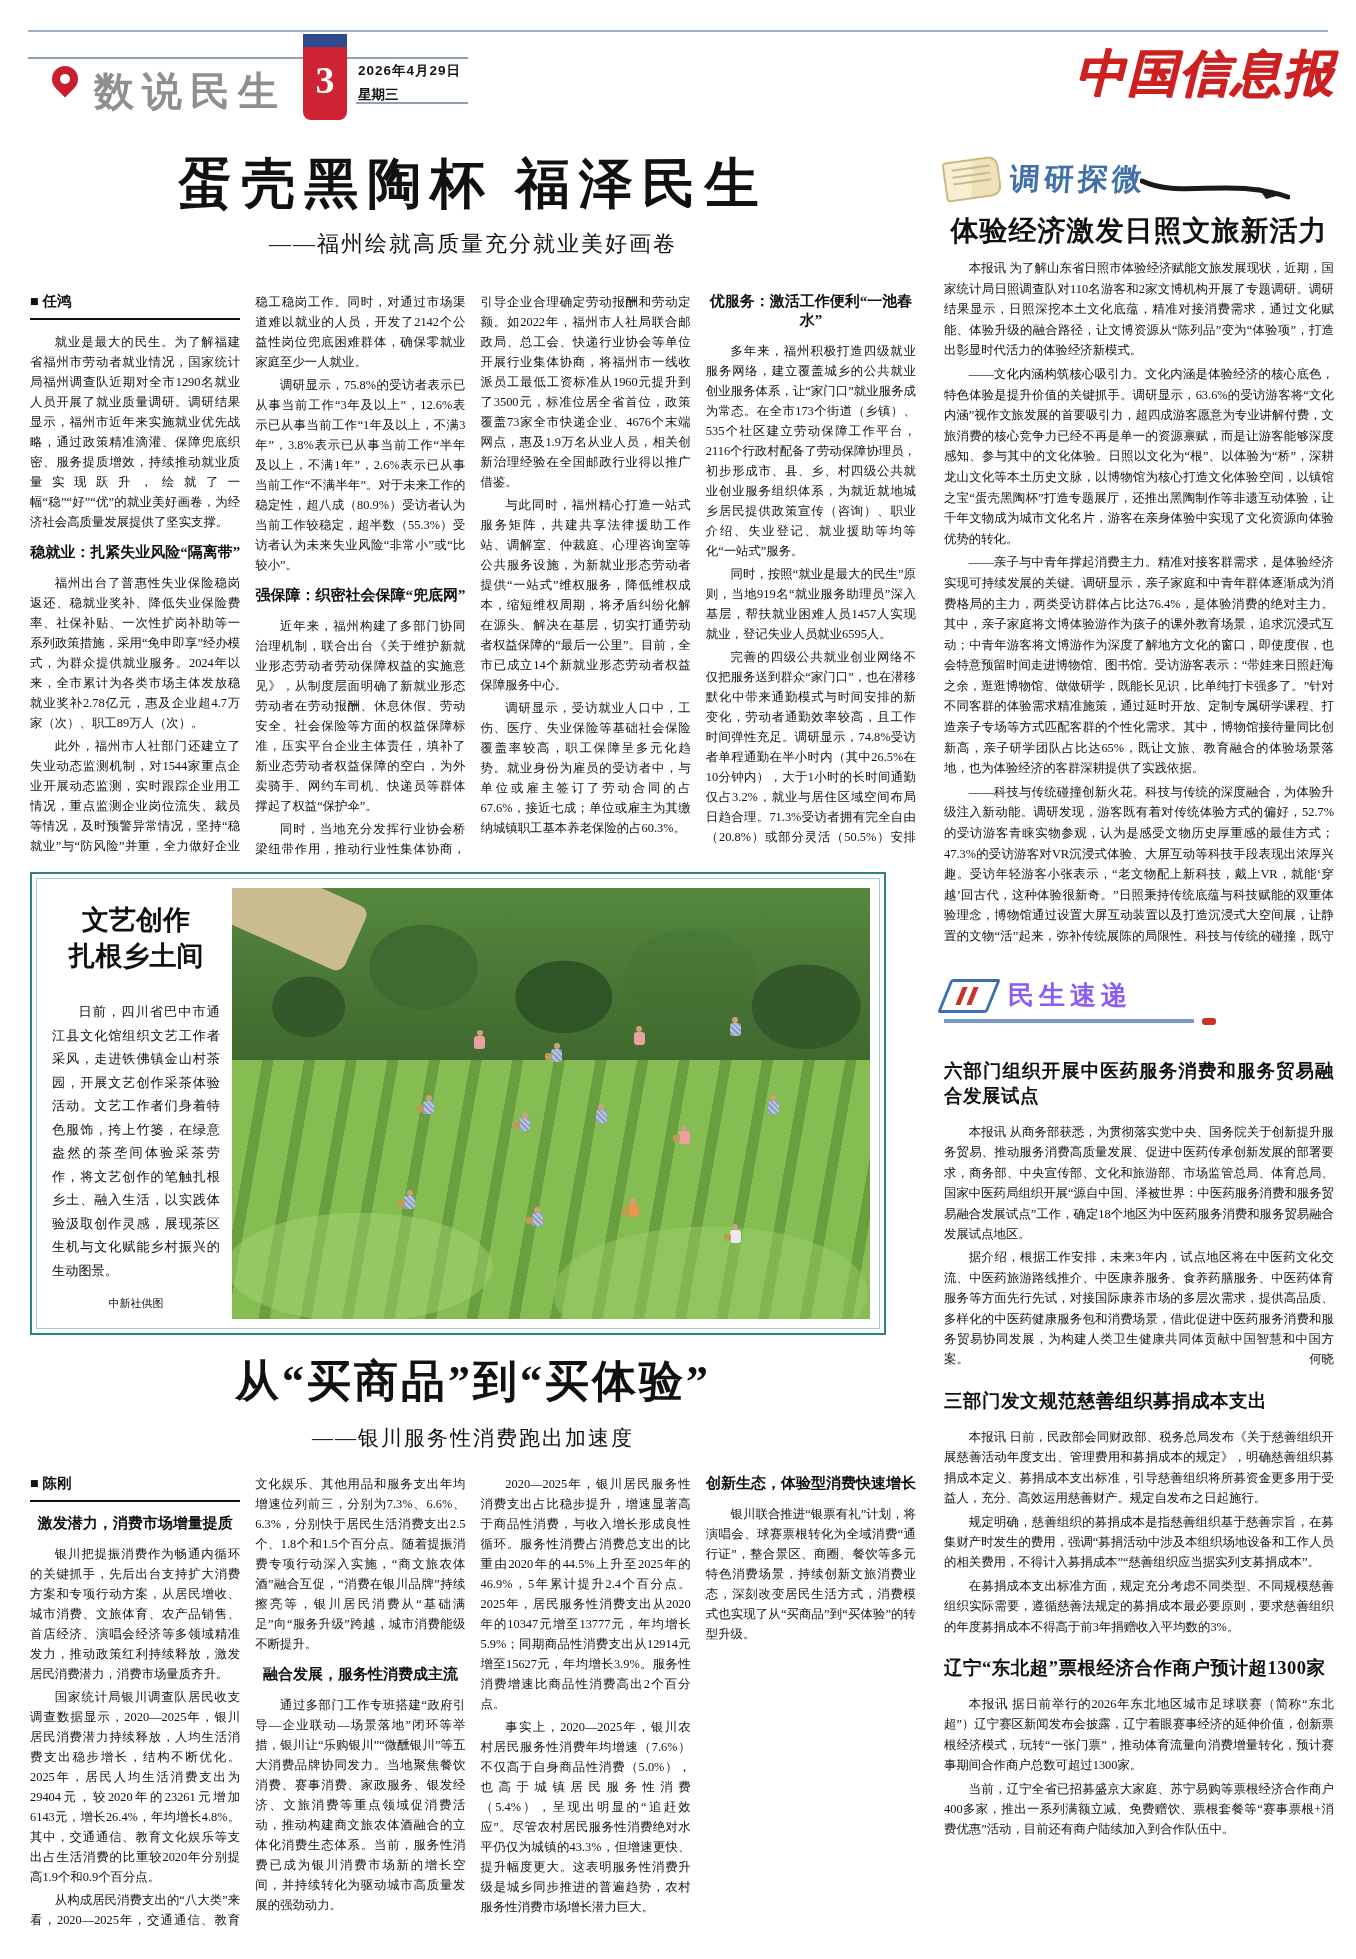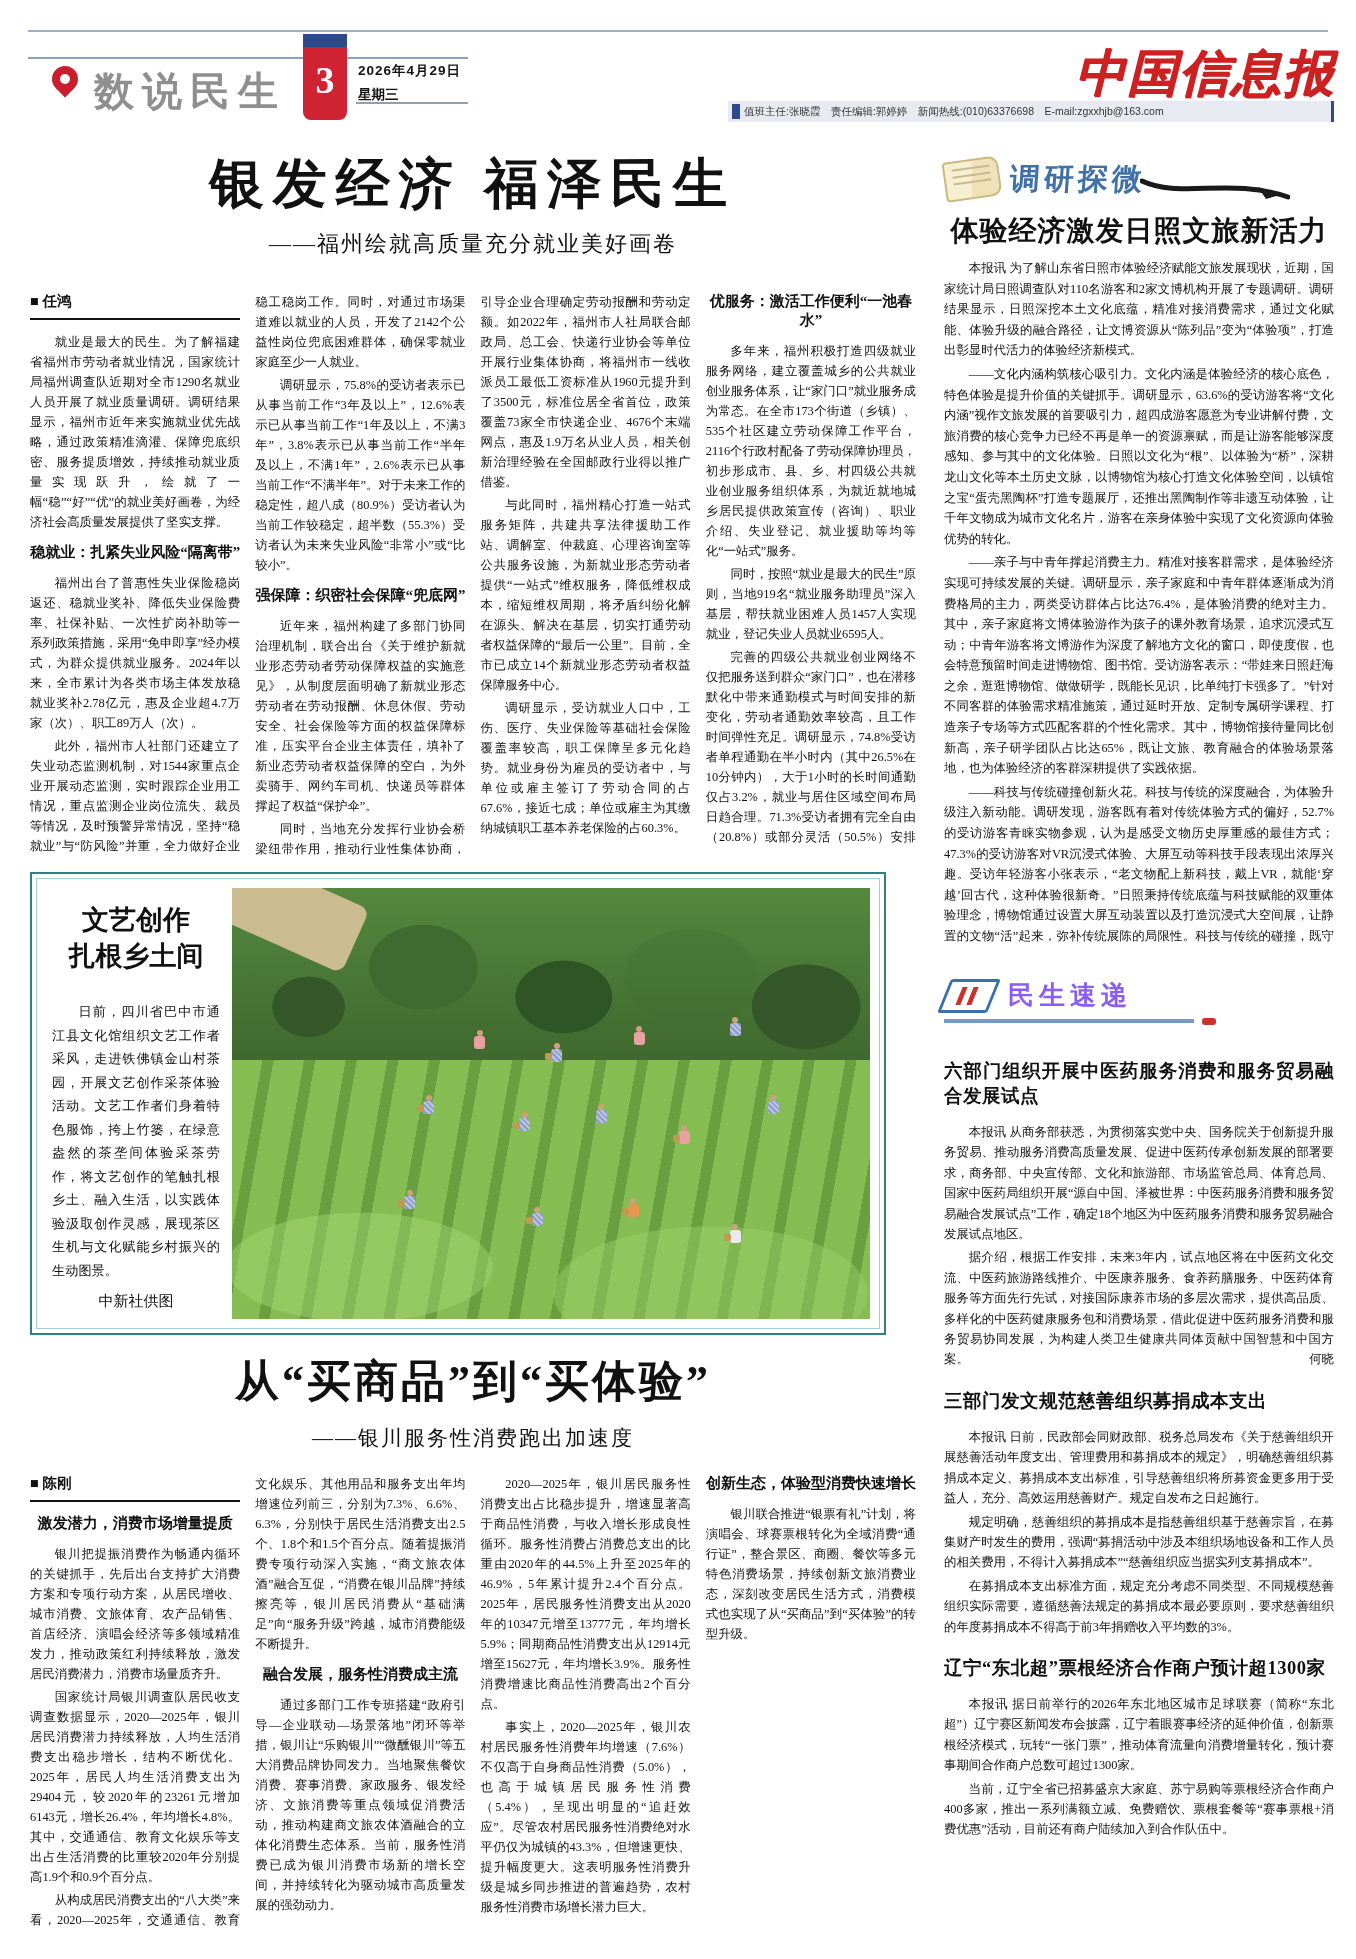--- a/index.html
+++ b/index.html
@@ -46,21 +46,21 @@
   .main-subhead{left:30px;top:229px;width:886px;text-align:center;font-size:22px;letter-spacing:2px;}
   #fuzhou-body{left:30px;top:292px;width:886px;height:572px;}
 
   
   .photo-box{left:30px;top:872px;width:856px;height:463px;border:2.5px solid #2f8181;
        box-shadow:inset 0 0 0 4px #ffffff, inset 0 0 0 5px #9fd0cd;background:#fff;
        display:flex;box-sizing:border-box;padding:14px;justify-content:space-between;}
   .photo-text{width:186px;display:flex;flex-direction:column;padding:14px 12px 4px 6px;box-sizing:border-box;}
   .photo-title{text-align:center;font-size:27px;font-weight:900;line-height:36px;}
   .photo-body{margin-top:26px;font-size:13.2px;line-height:23.5px;text-align:justify;text-indent:2em;}
-  .photo-credit{margin-top:auto;font-size:15px;text-align:center;padding-bottom:4px;}
+  .photo-credit{margin-top:auto;font-size:11px;text-align:center;padding-bottom:4px;}
   .photo{flex:1;position:relative;overflow:hidden;background:
        linear-gradient(180deg,#4e7a38 0%,#3c642c 30%,#6ba23f 42%,#85bd52 60%,#8cc258 100%);}
   .trees{position:absolute;left:0;top:0;right:0;height:46%;
        background:
         radial-gradient(60px 50px at 12% 60%, #35582a 0 60%, transparent 61%),
         radial-gradient(90px 70px at 30% 40%, #3f6b31 0 60%, transparent 61%),
         radial-gradient(80px 60px at 52% 55%, #2f5527 0 60%, transparent 61%),
         radial-gradient(110px 80px at 72% 45%, #41703360 0 60%, transparent 61%),
         radial-gradient(90px 70px at 90% 60%, #35582a 0 60%, transparent 61%),
         linear-gradient(180deg,#55883e,#3c642c);}
@@ -127,23 +127,22 @@
   <div class="abs page-tab">
     <span class="cap"></span>
     <span class="num">3</span>
   </div>
   <div class="abs date-block">
     <div class="d1">2026年4月29日</div>
     <div class="d2">星期三</div>
   </div>
   <div class="abs date-rule"></div>
   <div class="abs masthead">中国信息报</div>
-  <div class="abs staff-bar">值班主任:张晓霞　责任编辑:郭婷婷　新闻热线:(010)63376698　E-mail:zgxxhjb@163.com</div>
-
-  <div class="abs main-headline">银发经济 福泽民生</div>
+
+  <div class="abs main-headline">蛋壳黑陶杯 福泽民生</div>
   <div class="abs main-subhead">——福州绘就高质量充分就业美好画卷</div>
   <div class="abs article cols4" id="fuzhou-body">
     <div class="byline">任鸿</div>
     <div>
         <p class="para">就业是最大的民生。为了解福建省福州市劳动者就业情况，国家统计局福州调查队近期对全市1290名就业人员开展了就业质量调研。调研结果显示，福州市近年来实施就业优先战略，通过政策精准滴灌、保障兜底织密、服务提质增效，持续推动就业质量实现跃升，绘就了一幅“稳”“好”“优”的就业美好画卷，为经济社会高质量发展提供了坚实支撑。</p>
         <h3 class="subhead">稳就业：扎紧失业风险“隔离带”</h3>
         <p class="para">福州出台了普惠性失业保险稳岗返还、稳就业奖补、降低失业保险费率、社保补贴、一次性扩岗补助等一系列政策措施，采用“免申即享”经办模式，为群众提供就业服务。2024年以来，全市累计为各类市场主体发放稳就业奖补2.78亿元，惠及企业超4.7万家（次）、职工89万人（次）。</p>
         <p class="para">此外，福州市人社部门还建立了失业动态监测机制，对1544家重点企业开展动态监测，实时跟踪企业用工情况，重点监测企业岗位流失、裁员等情况，及时预警异常情况，坚持“稳就业”与“防风险”并重，全力做好企业稳工稳岗工作。同时，对通过市场渠道难以就业的人员，开发了2142个公益性岗位兜底困难群体，确保零就业家庭至少一人就业。</p>
         <p class="para">调研显示，75.8%的受访者表示已从事当前工作“3年及以上”，12.6%表示已从事当前工作“1年及以上，不满3年”，3.8%表示已从事当前工作“半年及以上，不满1年”，2.6%表示已从事当前工作“不满半年”。对于未来工作的稳定性，超八成（80.9%）受访者认为当前工作较稳定，超半数（55.3%）受访者认为未来失业风险“非常小”或“比较小”。</p>
         <h3 class="subhead">强保障：织密社会保障“兜底网”</h3>

